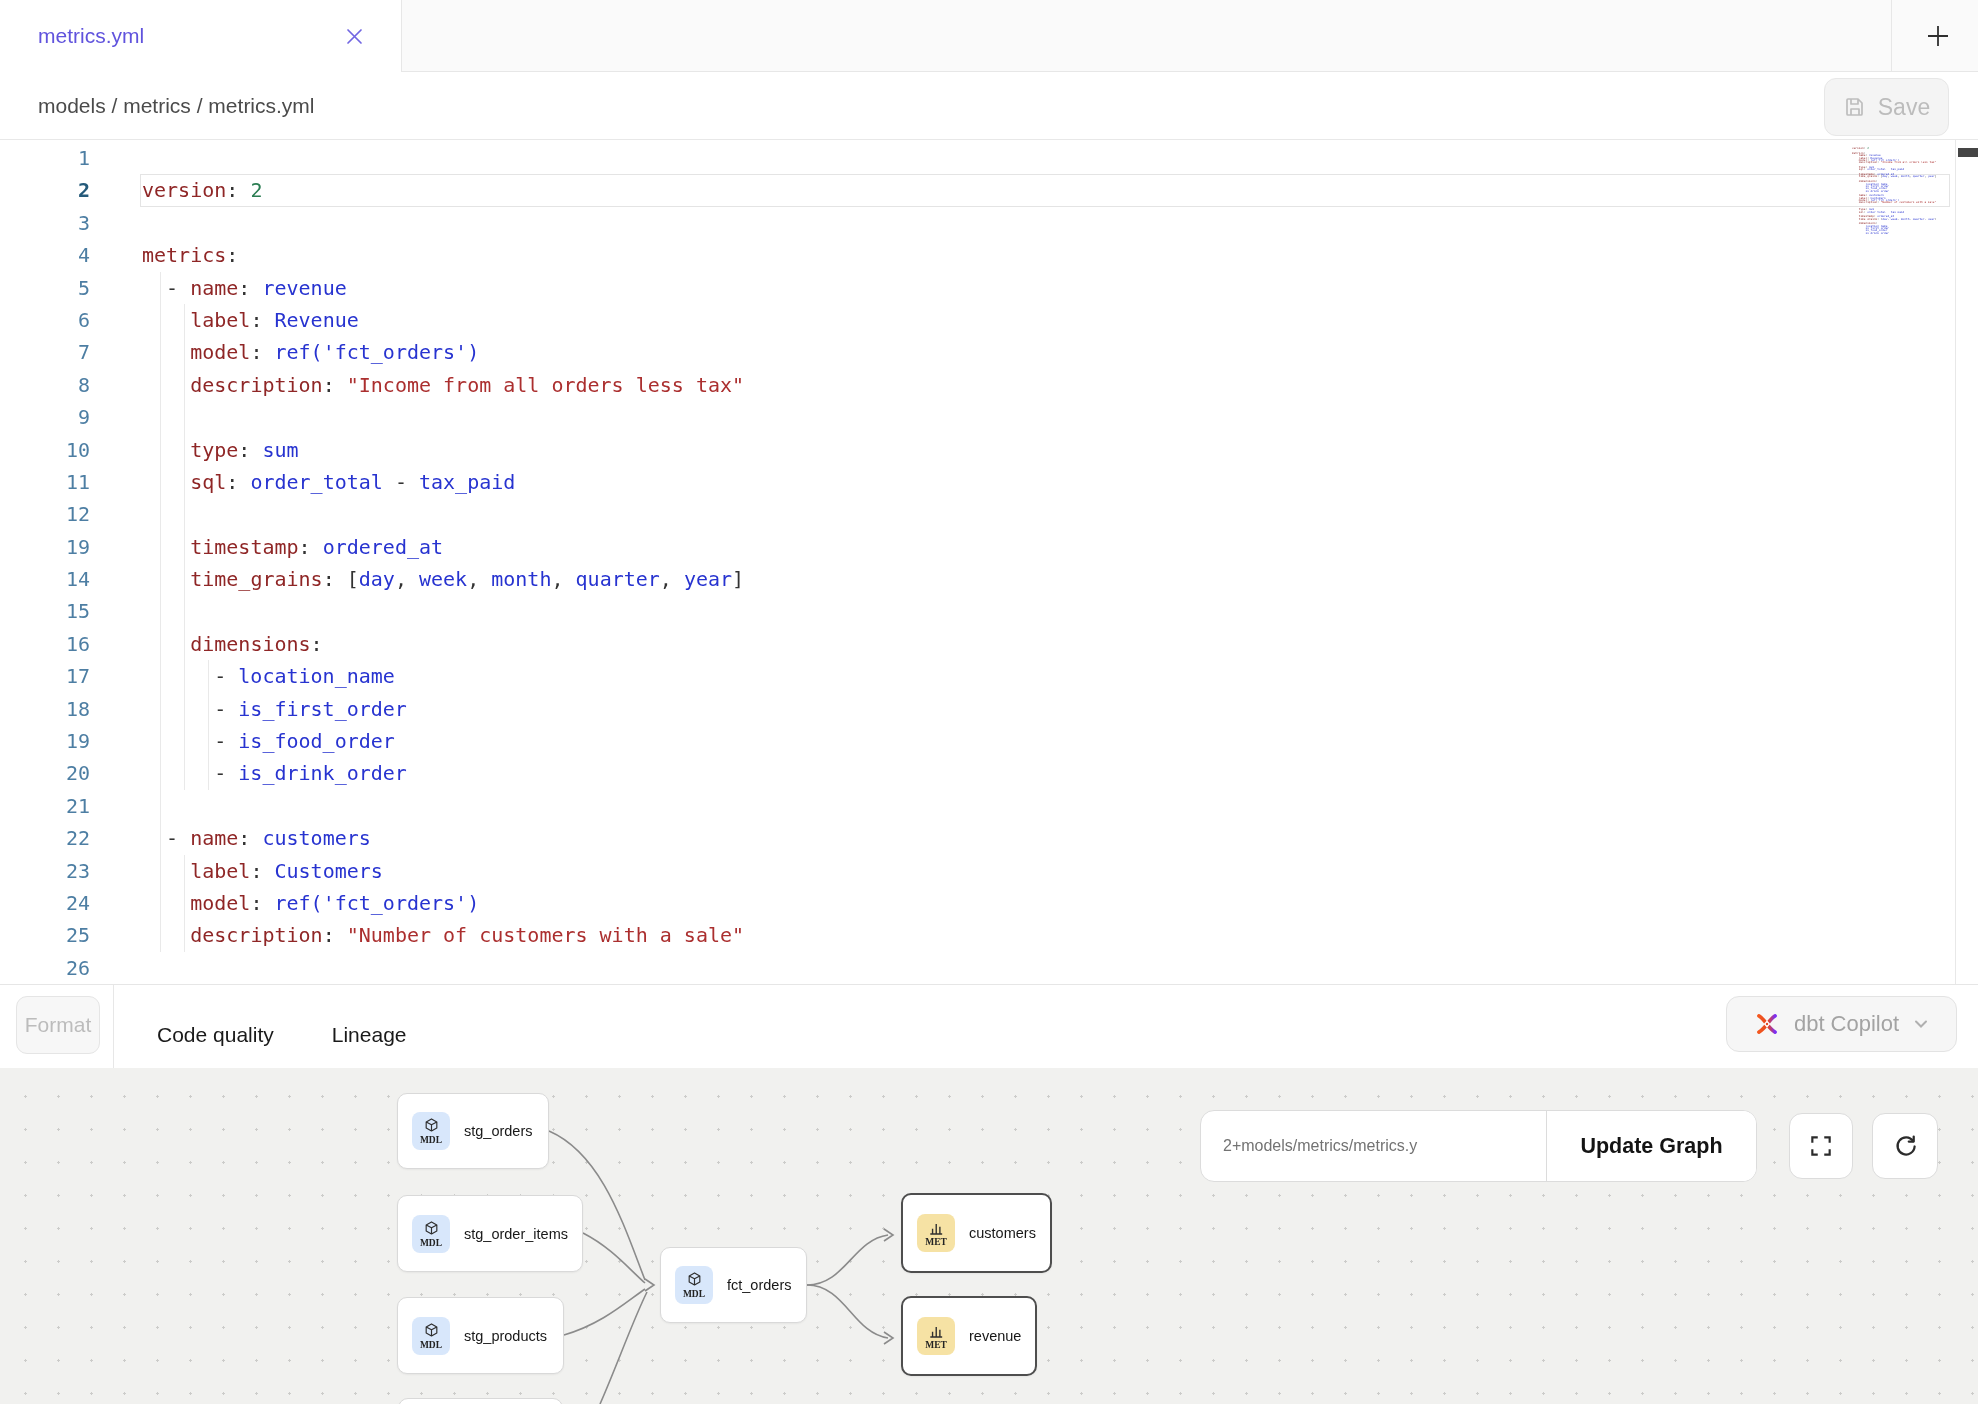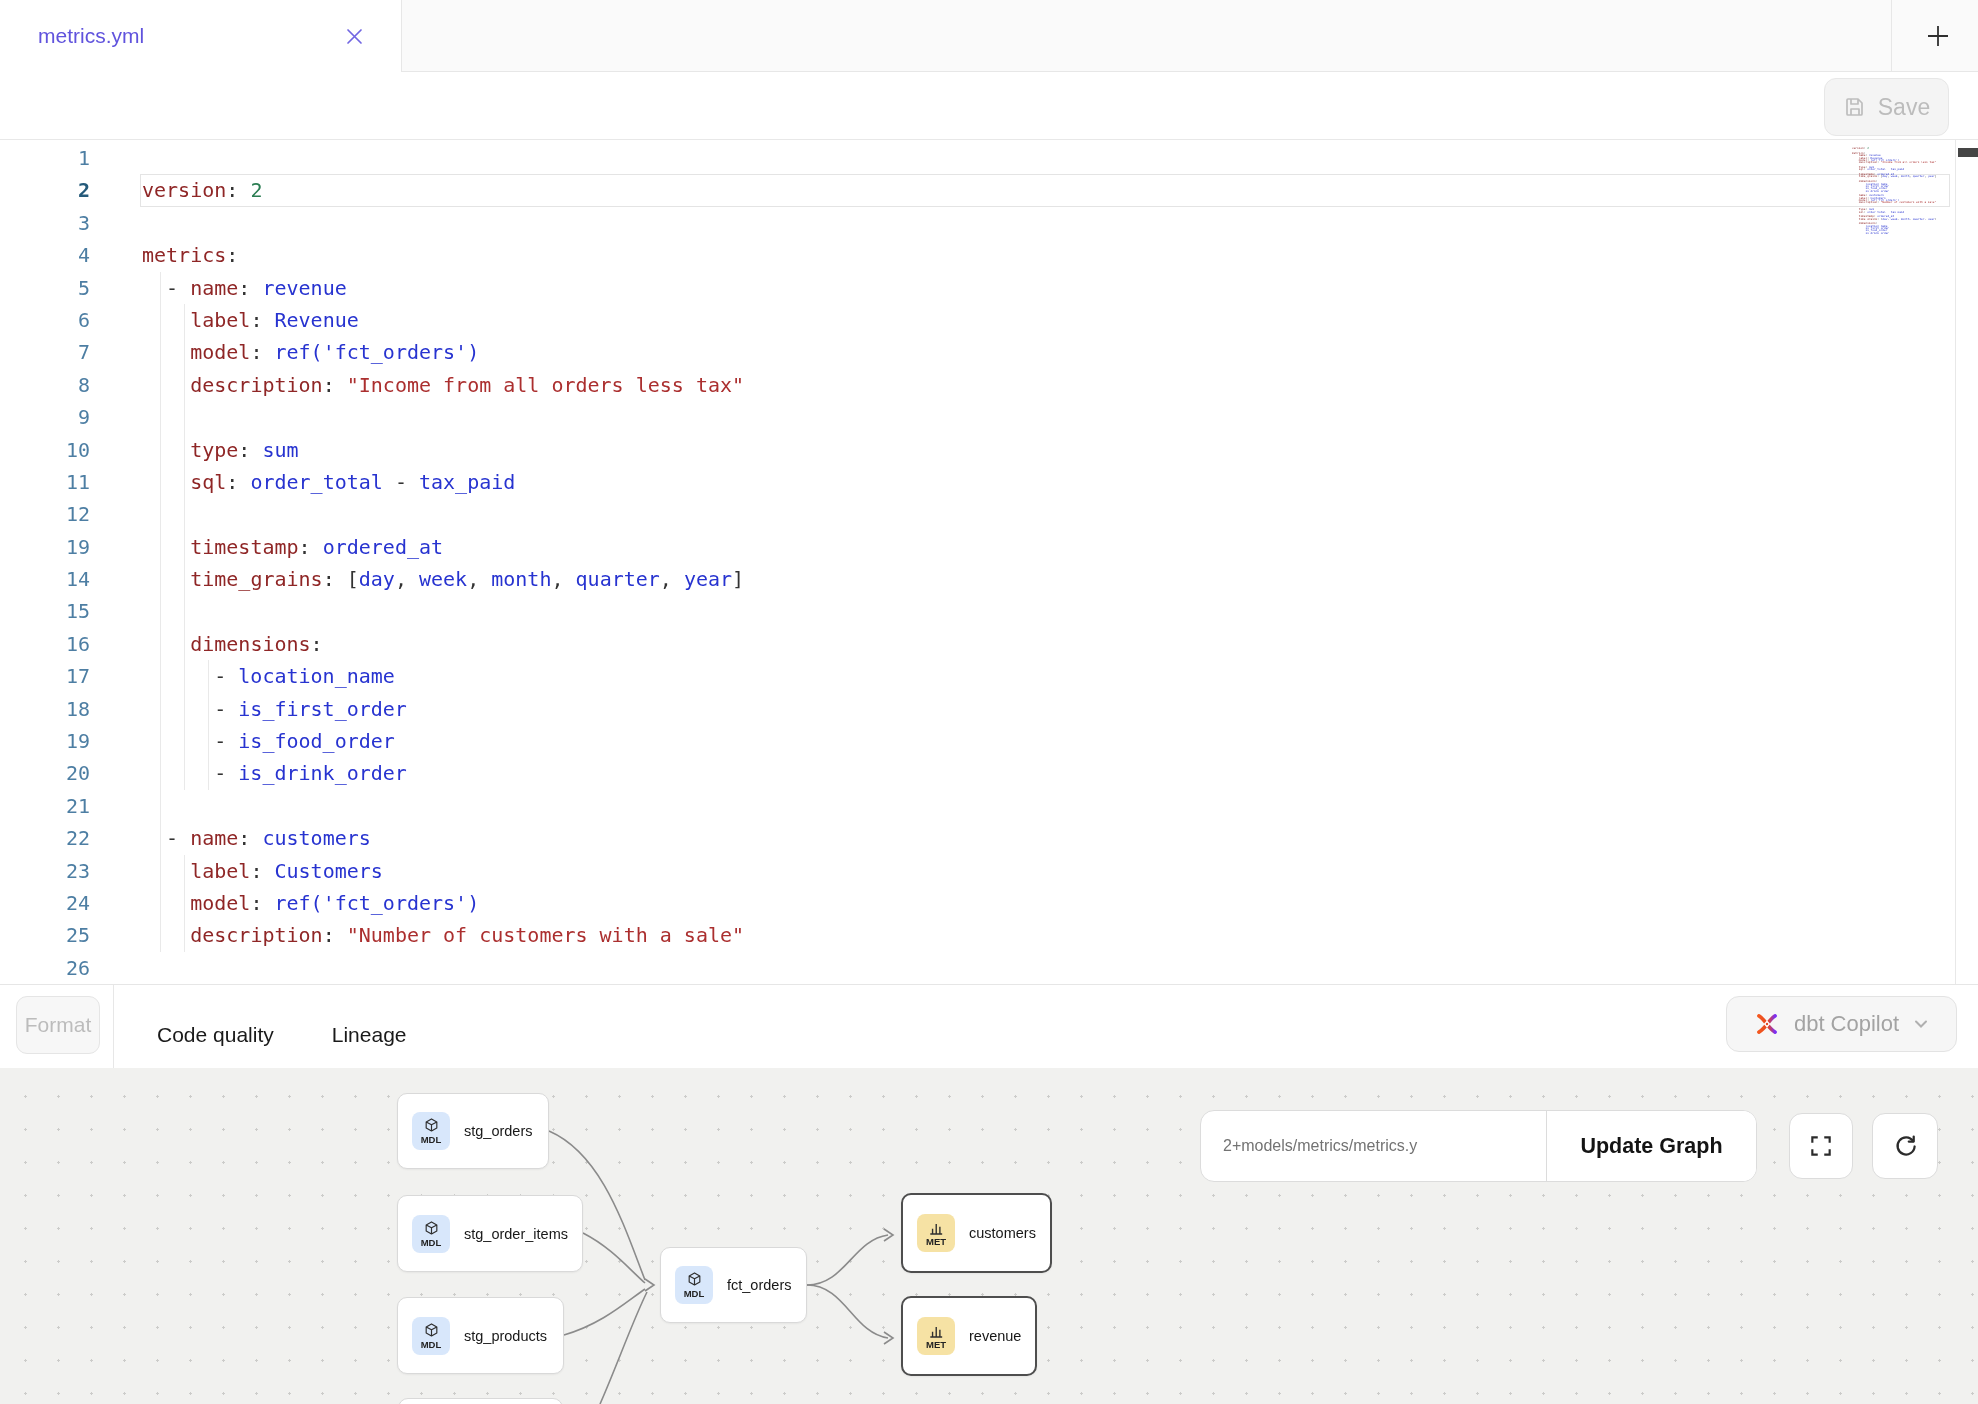--- a/index.html
+++ b/index.html
@@ -74,21 +74,21 @@
        background-size:33px 33px;background-position:9px 12px;}
   .edges{position:absolute;left:0;top:0;width:1978px;height:336px;}
   .node{position:absolute;background:#fff;border:1px solid #d9d9d9;border-radius:10px;
        box-sizing:border-box;display:flex;align-items:center;gap:14px;padding-left:14px;
        box-shadow:0 1px 2px rgba(0,0,0,.05);cursor:pointer;}
   .node.kind-MET{border:2px solid #4e4e4e;}
   .badge{width:38px;height:38px;border-radius:8px;display:flex;flex-direction:column;
        align-items:center;justify-content:center;flex:0 0 38px;}
   .kind-MDL .badge{background:#d8e7fb;}
   .kind-MET .badge{background:#f6e2a4;}
-  .badge em{font-style:normal;font-family:Liberation Sans, sans-serif;font-size:9.5px;
+  .badge em{font-style:normal;font-family:Liberation Serif, serif;font-size:9.5px;
        font-weight:600;color:#232323;line-height:10px;margin-top:1px;}
   .nlabel{font-size:14.5px;color:#171717;white-space:nowrap;}
   .node.partial{border:1px solid #d9d9d9;}
 
   .selector-group{position:absolute;left:1200px;top:42px;width:557px;height:72px;background:#fff;
        border:1px solid #dcdcdc;border-radius:14px;display:flex;box-sizing:border-box;overflow:hidden;}
   .sel-input{width:323px;border:none;outline:none;background:transparent;padding:0 0 0 22px;
        font-family:"Liberation Sans",sans-serif;font-size:16px;color:#737373;}
   .sel-divider{width:1px;background:#dcdcdc;}
   .update-btn{flex:1;display:flex;align-items:center;justify-content:center;font-size:21.5px;
@@ -115,20 +115,21 @@
       <span class="tab-label">metrics.yml</span>
       <span class="tab-close">
         <svg width="21" height="21" viewBox="0 0 21 21">
           <path d="M4 4l13 13M17 4L4 17" stroke="#7166e2" stroke-width="1.7" fill="none" stroke-linecap="round"></path>
         </svg>
       </span>
     </div>
   </div>
 
   <div class="crumbbar">
+    <div class="breadcrumb">models / metrics / metrics.yml</div>
     <div class="save-btn">
       <svg width="24" height="24" viewBox="0 0 24 24">
         <path d="M5 4h10l4 4v11a1 1 0 0 1-1 1H5a1 1 0 0 1-1-1V5a1 1 0 0 1 1-1Z M8 4v5h7V4 M8 20v-6h8v6" stroke="#bdbdbd" stroke-width="1.7" fill="none" stroke-linejoin="round"></path>
       </svg>
       <span>Save</span>
     </div>
   </div>
 
   <div class="editor">
     <div class="activeline-box"></div>

